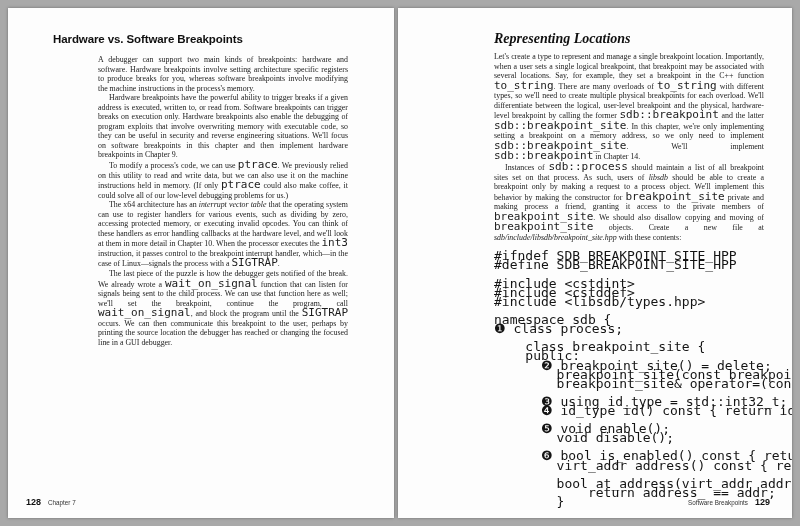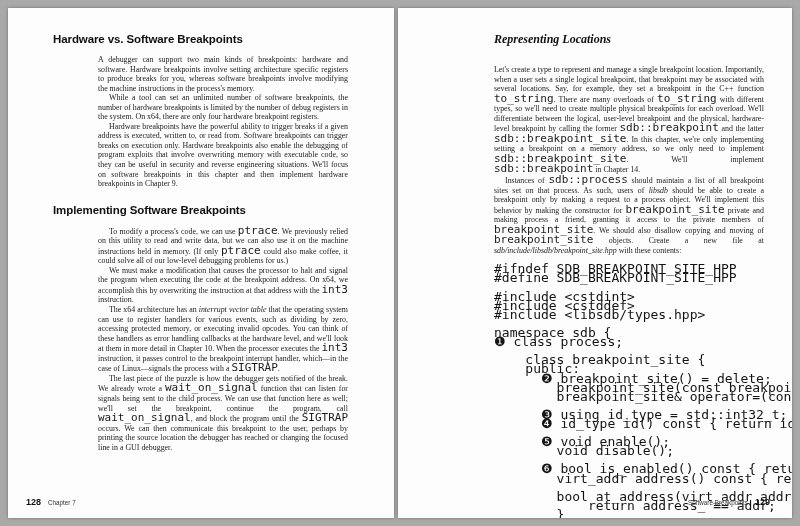--- a/index.html
+++ b/index.html
@@ -33,22 +33,22 @@
   }
   .body-block p { text-indent: 11px; }
   .body-block p.first { text-indent: 0; }
   .body-block code {
     font-family: "DejaVu Sans Mono", monospace; font-size: 11px; font-style: normal;
   }
 
   
   .b-head {
     font-family: "Liberation Serif", serif; font-style: italic; font-weight: bold;
-    font-size: 12px; line-height: 12px; color: #101010;
-    margin: 0 28px 20px 96px;
+    font-size: 14px; line-height: 12px; color: #101010;
+    margin: 0 28px 7px 96px;
   }
   .right-body { margin-left: 96px; margin-right: 28px; }
 
   .code-block {
     margin: 9px 8px 0 96px;
     font-family: "DejaVu Sans Mono", monospace;
     font-size: 13px; line-height: 9.1px; color: #141414;
     white-space: pre;
   }
 
@@ -67,29 +67,26 @@
 
 <div class="spread">
 
   <div class="page page-left">
     <div class="page-content">
 
       <h1 class="a-head">Hardware vs. Software Breakpoints</h1>
 
       <div class="body-block">
         <p class="first">A debugger can support two main kinds of breakpoints: hardware and software. Hardware breakpoints involve setting architecture specific registers to produce breaks for you, whereas software breakpoints involve modifying the machine instructions in the process's memory.</p>
-        <p>While a tool can set an unlimited number of software breakpoints, the number of hardware breakpoints is limited by the number of debug registers in the system. On x64, there are only four hardware breakpoint registers.</p>
         <p>Hardware breakpoints have the powerful ability to trigger breaks if a given address is executed, written to, or read from. Software breakpoints can trigger breaks on execution only. Hardware breakpoints also enable the debugging of program exploits that involve overwriting memory with executable code, so they can be useful in security and reverse engineering situations. We'll focus on software breakpoints in this chapter and then implement hardware breakpoints in Chapter 9.</p>
       </div>
 
-      <h1 class="a-head">Implementing Software Breakpoints</h1>
 
       <div class="body-block">
         <p>To modify a process's code, we can use <code>ptrace</code>. We previously relied on this utility to read and write data, but we can also use it on the machine instructions held in memory. (If only <code>ptrace</code> could also make coffee, it could solve all of our low-level debugging problems for us.)</p>
-        <p>We must make a modification that causes the processor to halt and signal the program when executing the code at the breakpoint address. On x64, we accomplish this by overwriting the instruction at that address with the <code>int3</code> instruction.</p>
         <p>The x64 architecture has an <i>interrupt vector table</i> that the operating system can use to register handlers for various events, such as dividing by zero, accessing protected memory, or executing invalid opcodes. You can think of these handlers as error handling callbacks at the hardware level, and we'll look at them in more detail in Chapter 10. When the processor executes the <code>int3</code> instruction, it passes control to the breakpoint interrupt handler, which—in the case of Linux—signals the process with a <code>SIGTRAP</code>.</p>
         <p>The last piece of the puzzle is how the debugger gets notified of the break. We already wrote a <code>wait_on_signal</code> function that can listen for signals being sent to the child process. We can use that function here as well; we'll set the breakpoint, continue the program, call <code>wait_on_signal</code>, and block the program until the <code>SIGTRAP</code> occurs. We can then communicate this breakpoint to the user, perhaps by printing the source location the debugger has reached or changing the focused line in a GUI debugger.</p>
       </div>
 
     </div>
 
     <div class="footer footer-left">
       <span class="folio">128</span>
       <span class="running-foot">Chapter 7</span>
     </div>

